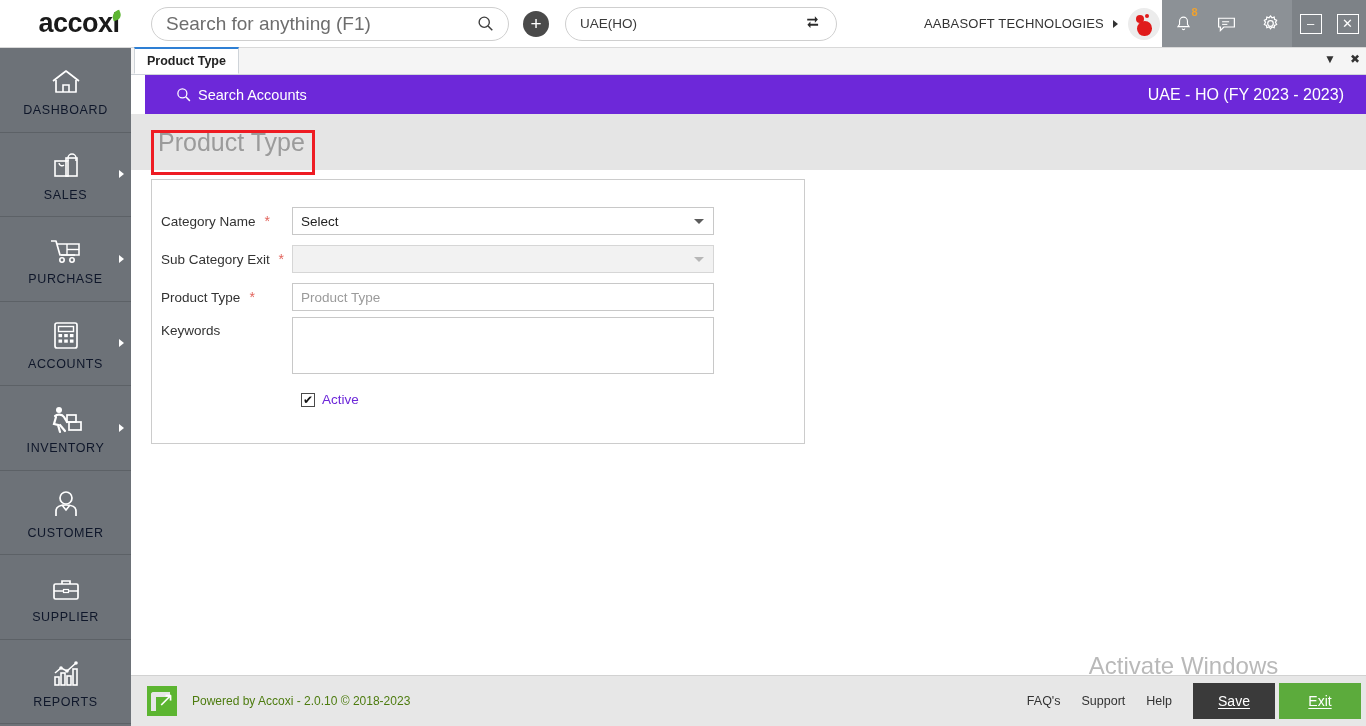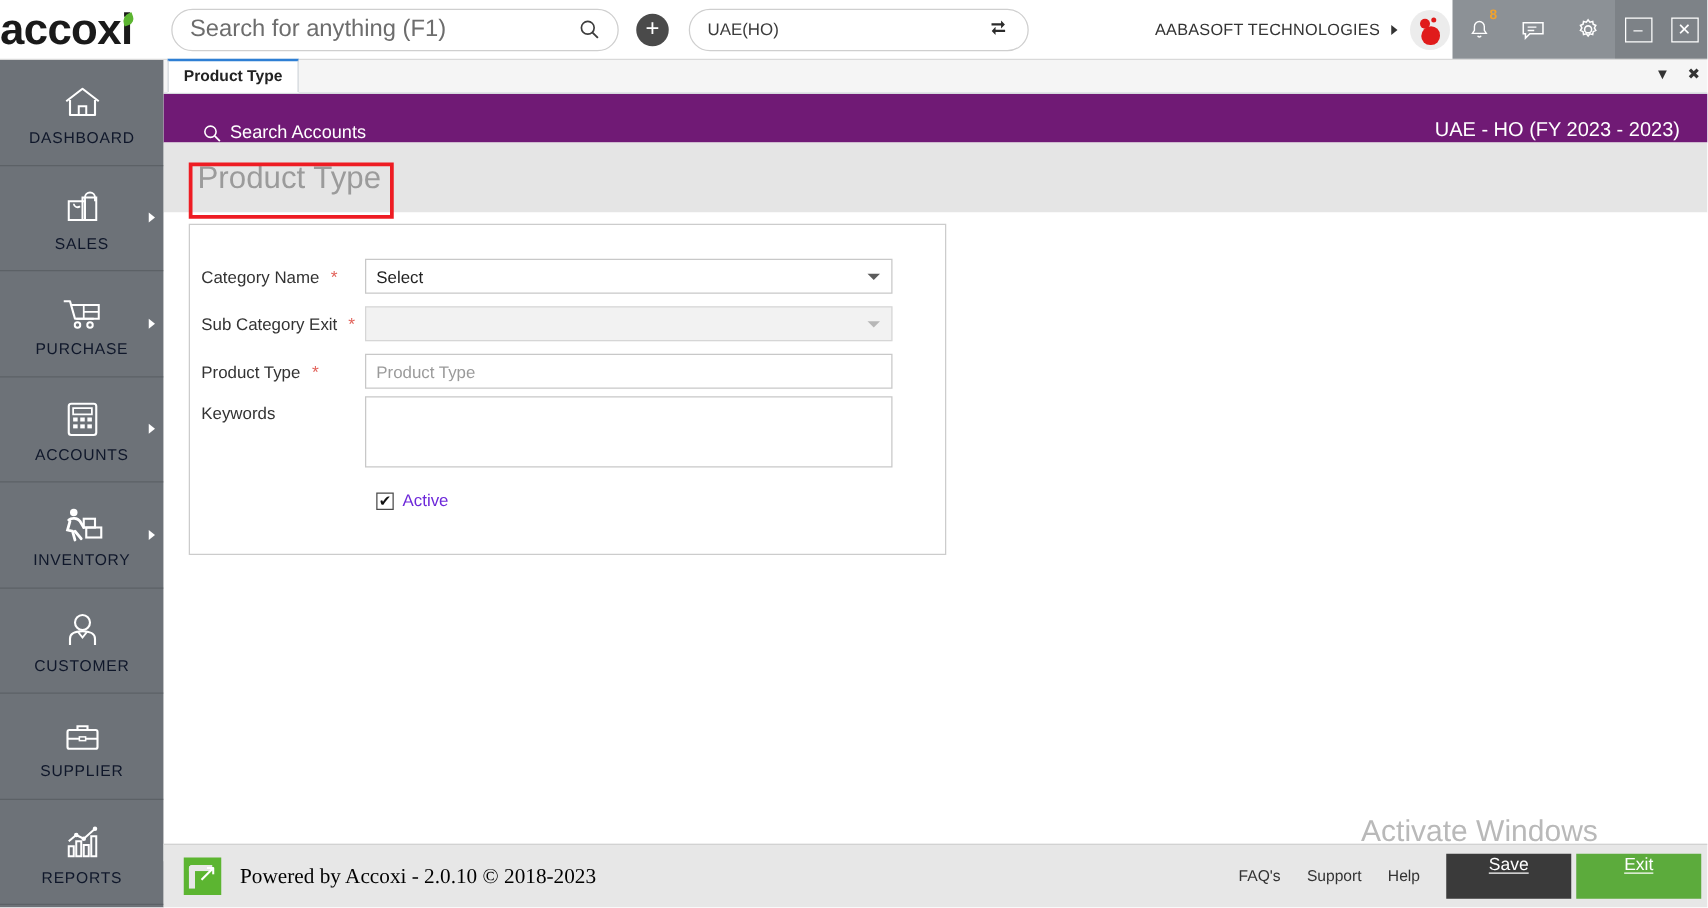--- a/index.html
+++ b/index.html
@@ -12,22 +12,22 @@
   #app { position: relative; width: 1366px; height: 726px; }
 
   
   .topbar {
     position: absolute; top: 0; left: 0; width: 1366px; height: 48px;
     background: #ffffff; border-bottom: 1px solid #d9d9d9;
     display: flex; align-items: center;
   }
   .logo {
     width: 130px; height: 47px; display: flex; align-items: center;
-    font-size: 35px; font-weight: bold;
-    letter-spacing: -0.5px; color: #1a1a1a; position: relative;
+    justify-content: center; font-size: 27px; font-weight: bold;
+    letter-spacing: -0.5px; color: #1a1a1a; position: relative; margin-left: 14px;
   }
   .logo .leaf {
     position: absolute; width: 9px; height: 9px; background: #5cb531;
     border-radius: 80% 0 60% 0; top: 11px; right: 23px;
     transform: rotate(-20deg);
   }
   .search-wrap {
     width: 358px; height: 34px; margin-left: 7px;
     border: 1px solid #cfcfcf; border-radius: 17px;
     display: flex; align-items: center; padding: 0 14px;
@@ -116,42 +116,42 @@
     height: 27px; padding: 0 12px; background: #fff;
     border: 1px solid #cfd4d9; border-bottom: 1px solid #fff;
     border-top: 2px solid #2e7fd4;
     display: flex; align-items: center; font-size: 12.5px;
     font-weight: bold; color: #222; margin-left: 3px; cursor: pointer;
   }
   .tab-ctrls { position: absolute; right: 6px; top: 4px; display: flex; gap: 14px; }
   .tab-ctrls span { font-size: 12px; color: #333; cursor: pointer; }
 
   .greenbar {
-    height: 39px; background: #701a75; display: flex; align-items: flex-end;
-    justify-content: space-between; padding: 0 22px 0 31px; color: #fff;
+    height: 39px; background: #6d28d9; display: flex; align-items: center;
+    justify-content: space-between; padding: 0 22px 0 31px; color: #fff; margin-left: 14px;
   }
   .greenbar .left { display: flex; align-items: center; font-size: 14.5px; cursor: pointer; }
   .greenbar .right { font-size: 16px; }
 
   .titlestrip {
     height: 56px; background: #e5e5e5; display: flex; align-items: center;
     padding-left: 21px; position: relative;
   }
   .page-title {
     font-size: 25px; color: #9b9b9b; font-weight: normal;
     line-height: 1; padding: 4px 6px;
   }
   .redbox {
     position: absolute; left: 151px; top: 130px; width: 164px; height: 45px;
     border: 3px solid #ee1c23; pointer-events: none; z-index: 20;
   }
 
   .content { height: 519px; background: #fff; position: relative; }
   .form-panel {
-    position: absolute; left: 20px; top: 9px; width: 606px; height: 265px;
+    position: absolute; left: 20px; top: 9px; width: 654px; height: 265px;
     border: 1px solid #cccccc; background: #fff;
   }
   .frow { display: flex; align-items: center; margin: 0 0 0 9px; }
   .flabel {
     width: 131px; font-size: 13.5px; color: #333; display: flex;
     align-items: center; justify-content: space-between; padding-right: 6px;
   }
   .req { color: #e2645c; font-size: 14px; padding-right: 16px; }
   .ctrl-col { width: 422px; }
 
@@ -207,27 +207,27 @@
   }
   .flogo::after {
     content: ""; position: absolute; left: 4px; top: 6px;
     width: 14px; height: 14px; border: 5px solid #e7e7e7;
     border-right: none; border-bottom: none; border-radius: 3px 0 0 0;
   }
   .flogo .arw {
     position: absolute; right: 3px; top: 4px; color: #fff;
     font-size: 19px; line-height: 19px; transform: rotate(0deg); z-index:2;
   }
-  .ftext { font-size: 17px; color: #000000; margin-left: 15px; font-family: Liberation Serif, serif; }
+  .ftext { font-size: 12px; color: #4d7c0f; margin-left: 15px; }
   .footer-right { display: flex; align-items: center; height: 51px; }
   .flink {
     font-size: 12.5px; color: #333; margin-right: 21px; cursor: pointer;
   }
   .fbtn {
-    width: 100px; height: 36px; display: flex; align-items: flex-start;
+    width: 82px; height: 36px; display: flex; align-items: center;
     justify-content: center; font-size: 14px; color: #fff; cursor: pointer;
   }
   .fbtn u { text-underline-offset: 2px; }
   .btn-save { background: #3a3a3a; margin-right: 4px; }
   .btn-exit { background: #5cab3c; margin-right: 5px; }
 </style>
 </head>
 <body>
 
 <div id="app">

